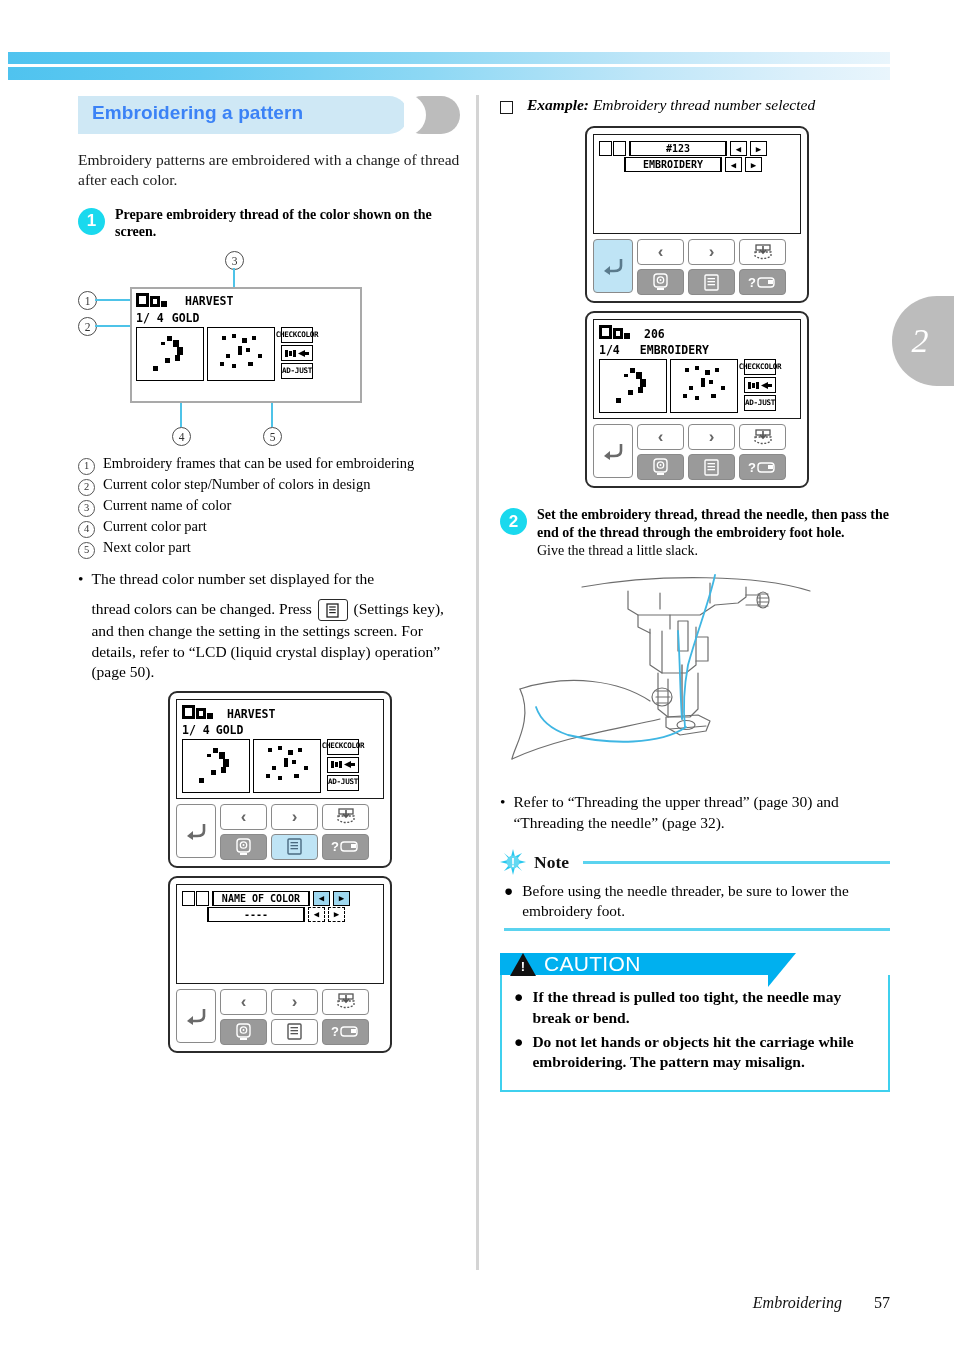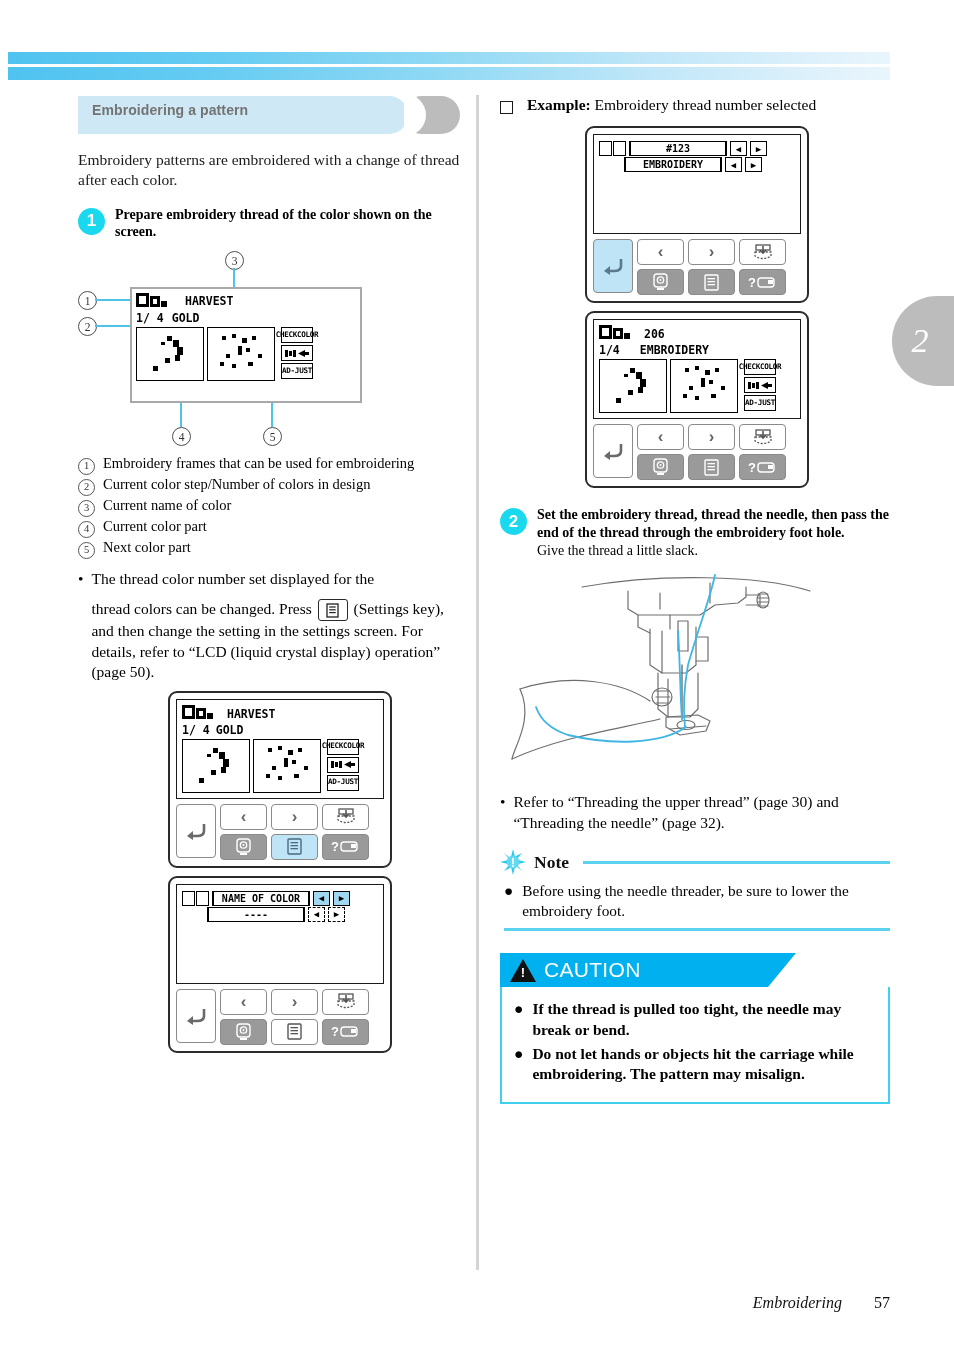--- a/index.html
+++ b/index.html
@@ -50,21 +50,21 @@
     content:"";position:absolute;left:-18px;top:0;width:18px;height:38px;
     background:#bcbcbc;border-radius:19px 0 0 19px;
   }
   .sec-head .whitecut{
     position:absolute;left:326px;top:-2px;width:22px;height:42px;background:#fff;
     border-radius:0 21px 21px 0;
   }
   .sec-head h1{
     position:absolute;left:14px;top:6px;margin:0;
     font-family:"Liberation Sans", sans-serif;
-    font-size:14px;font-weight:bold;color:#737373;letter-spacing:.1px;
+    font-size:19px;font-weight:bold;color:#3b82f6;letter-spacing:.1px;
   }
   
   p.body{
     margin:0 0 16px 0;font-size:15.5px;line-height:1.28;color:#1a1a1a;
   }
   
   .step{display:flex;gap:10px;margin-bottom:10px;}
   .step .bubble{
     flex:0 0 auto;width:27px;height:27px;border-radius:50%;
     background:#1ad9ee;color:#fff;
@@ -172,40 +172,40 @@
   .legend{margin:2px 0 10px 0;}
   .legend .lrow{display:flex;gap:8px;font-size:14.5px;line-height:1.22;margin-bottom:1px;}
   .legend .lnum{
     flex:0 0 auto;width:15px;height:15px;border:1.1px solid #555;border-radius:50%;
     font-size:10.5px;display:flex;align-items:center;justify-content:center;margin-top:3px;color:#333;
   }
   
   .bul{display:flex;gap:8px;font-size:15.5px;line-height:1.32;margin-bottom:6px;}
   .bul .dot{flex:0 0 auto;margin-top:0px;}
   
-  .exhead{display:flex;gap:14px;align-items:flex-start;font-size:15.5px;margin-bottom:12px;}
+  .exhead{display:flex;gap:14px;align-items:flex-start;font-size:15.5px;margin-bottom:12px;font-style:italic;}
   .sqbullet{
     flex:0 0 auto;width:11px;height:11px;border:1.6px solid #1a1a1a;margin-top:5px;
   }
   
   .note{margin-top:16px;}
   .note-head{display:flex;align-items:center;gap:8px;position:relative;height:26px;}
   .note-title{
     font-family:"Liberation Serif",serif;font-weight:bold;font-size:17.5px;color:#111;
   }
   .note-rule{flex:1;height:3px;background:#5bd3ef;margin-left:6px;}
   .note-body{display:flex;gap:9px;font-size:15.3px;line-height:1.28;margin:6px 0 8px 4px;}
   .note-bot{height:3px;background:#5bd3ef;margin-left:4px;}
   .burst{
     position:relative;width:26px;height:26px;flex:0 0 auto;
   }
   
   .caution{margin-top:22px;position:relative;}
   .caution-tab{
-    position:relative;height:34px;width:268px;background:#00b0ef;
+    position:relative;height:22px;width:268px;background:#00b0ef;
     display:flex;align-items:center;gap:8px;padding-left:10px;box-sizing:border-box;
   }
   .caution-tab:after{
     content:"";position:absolute;right:-28px;top:0;width:0;height:0;
     border-left:28px solid #00b0ef;border-bottom:34px solid transparent;
   }
   .caution-tab .warn{
     width:0;height:0;border-left:13px solid transparent;border-right:13px solid transparent;
     border-bottom:23px solid #111;position:relative;
   }

